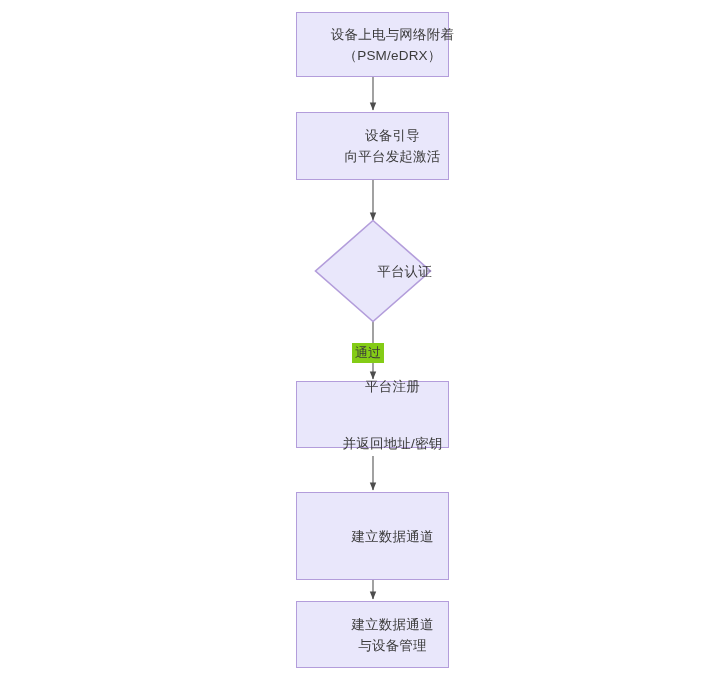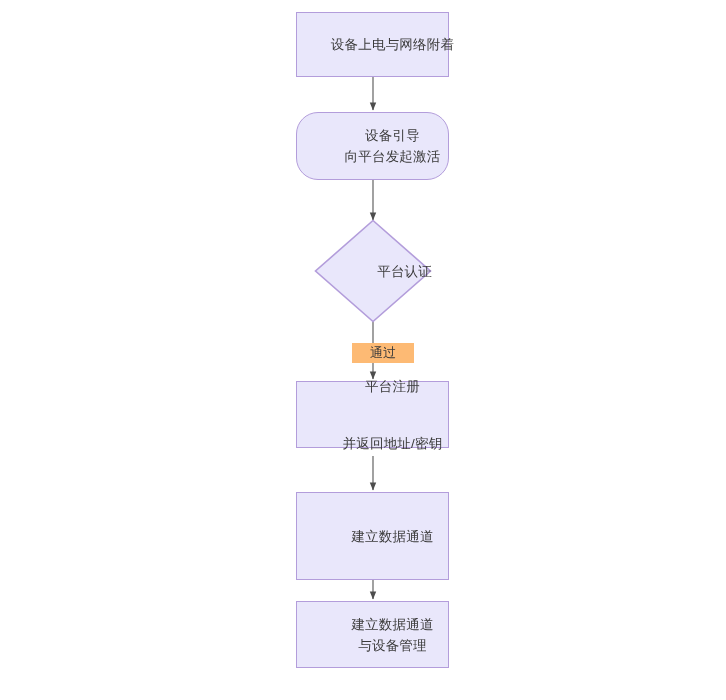--- a/index.html
+++ b/index.html
@@ -62,25 +62,25 @@
     position: relative;
     z-index: 2;
   }
   .node-line {
     display: block;
     white-space: nowrap;
     margin-left: 40px;
   }
   .edge-label {
     position: absolute;
-    background: #fdba74;
+    background: #84cc16;
     color: #3b3b3b;
     font-size: 13px;
     line-height: 18px;
-    padding: 1px 18px;
+    padding: 1px 3px;
     white-space: nowrap;
     text-align: center;
   }
 </style>
 </head>
 <body>
 
 <div id="canvas">
 
   <svg class="edges-layer" width="726" height="700" viewBox="0 0 726 700">
@@ -96,23 +96,24 @@
 
     <line x1="373" y1="320" x2="373" y2="379" stroke="#555555" stroke-width="1.1" marker-end="url(#arrowhead)"></line>
 
     <line x1="373" y1="456" x2="373" y2="490" stroke="#555555" stroke-width="1.1" marker-end="url(#arrowhead)"></line>
 
     <line x1="373" y1="561" x2="373" y2="599" stroke="#555555" stroke-width="1.1" marker-end="url(#arrowhead)"></line>
   </svg>
 
   <div class="node node-process" style="top:12px; height:65px;">
     <span class="node-line">设备上电与网络附着</span>
+    <span class="node-line">（PSM/eDRX）</span>
   </div>
 
-  <div class="node node-process" style="top:112px; height:68px;border-radius:22px;">
+  <div class="node node-process" style="top:112px; height:68px;">
     <span class="node-line">设备引导</span>
     <span class="node-line">向平台发起激活</span>
   </div>
 
   <div class="node node-decision" style="top:219px;">
     <svg class="diamond-shape" viewBox="0 0 118 104" preserveAspectRatio="none">
       <polygon points="59,1.5 116.5,52 59,102.5 1.5,52" fill="#e9e7fb" stroke="#b39ddb" stroke-width="1.6"></polygon>
     </svg>
     <span class="node-line diamond-label">平台认证</span>
   </div>

